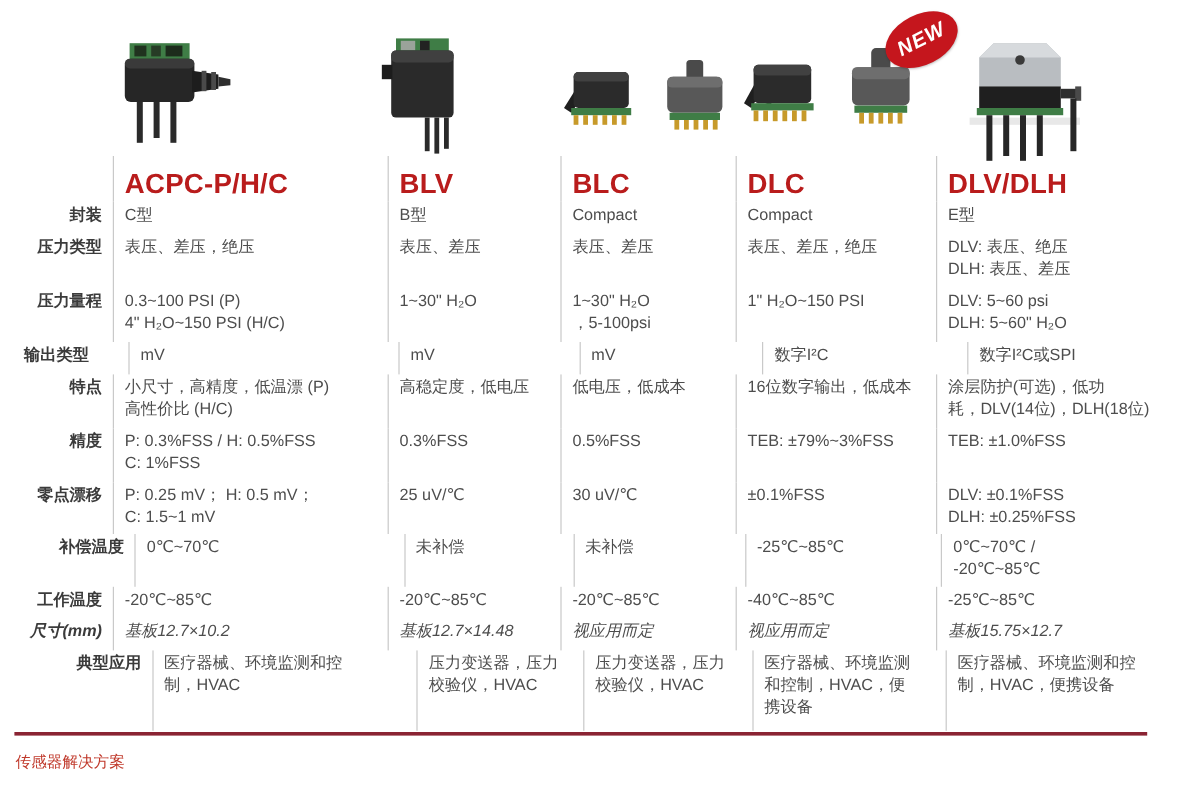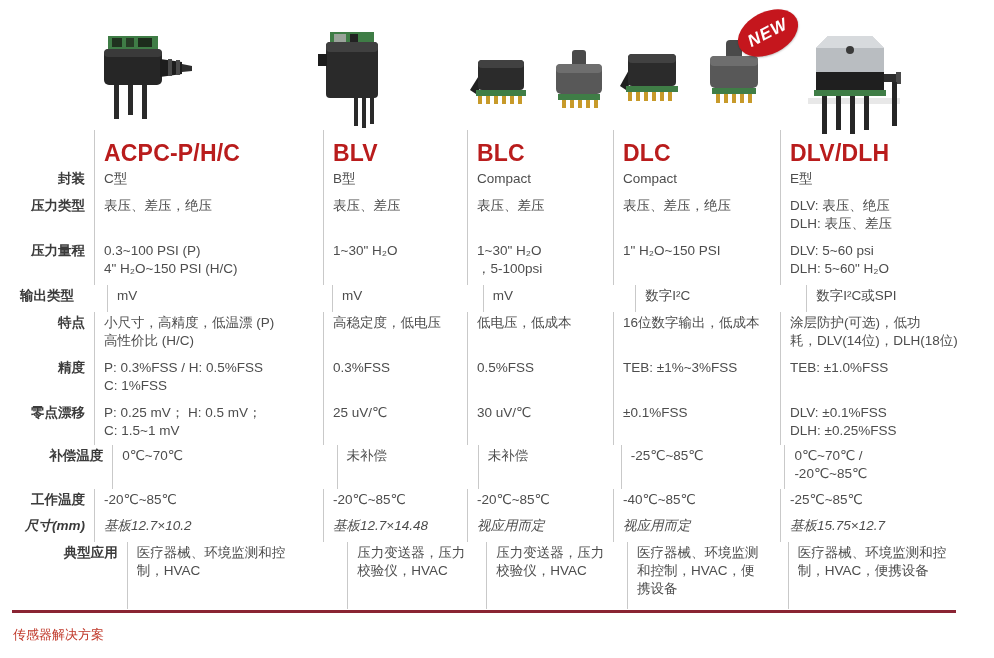--- a/index.html
+++ b/index.html
@@ -207,21 +207,21 @@
       <div class="cell v c5">涂层防护(可选)，低功
 耗，DLV(14位)，DLH(18位)</div>
     </div>
 
     <div class="trow" style="min-height:45px;">
       <div class="cell lbl">精度</div>
       <div class="cell v c1">P: 0.3%FSS / H: 0.5%FSS
 C: 1%FSS</div>
       <div class="cell v c2">0.3%FSS</div>
       <div class="cell v c3">0.5%FSS</div>
-      <div class="cell v c4">TEB: ±1%~3%FSS</div>
+      <div class="cell v c4">TEB: ±79%~3%FSS</div>
       <div class="cell v c5">TEB: ±1.0%FSS</div>
     </div>
 
     <div class="trow" style="min-height:43px;">
       <div class="cell lbl">零点漂移</div>
       <div class="cell v c1">P: 0.25 mV； H: 0.5 mV；
 C: 1.5~1 mV</div>
       <div class="cell v c2">25 uV/℃</div>
       <div class="cell v c3">30 uV/℃</div>
       <div class="cell v c4">±0.1%FSS</div>

